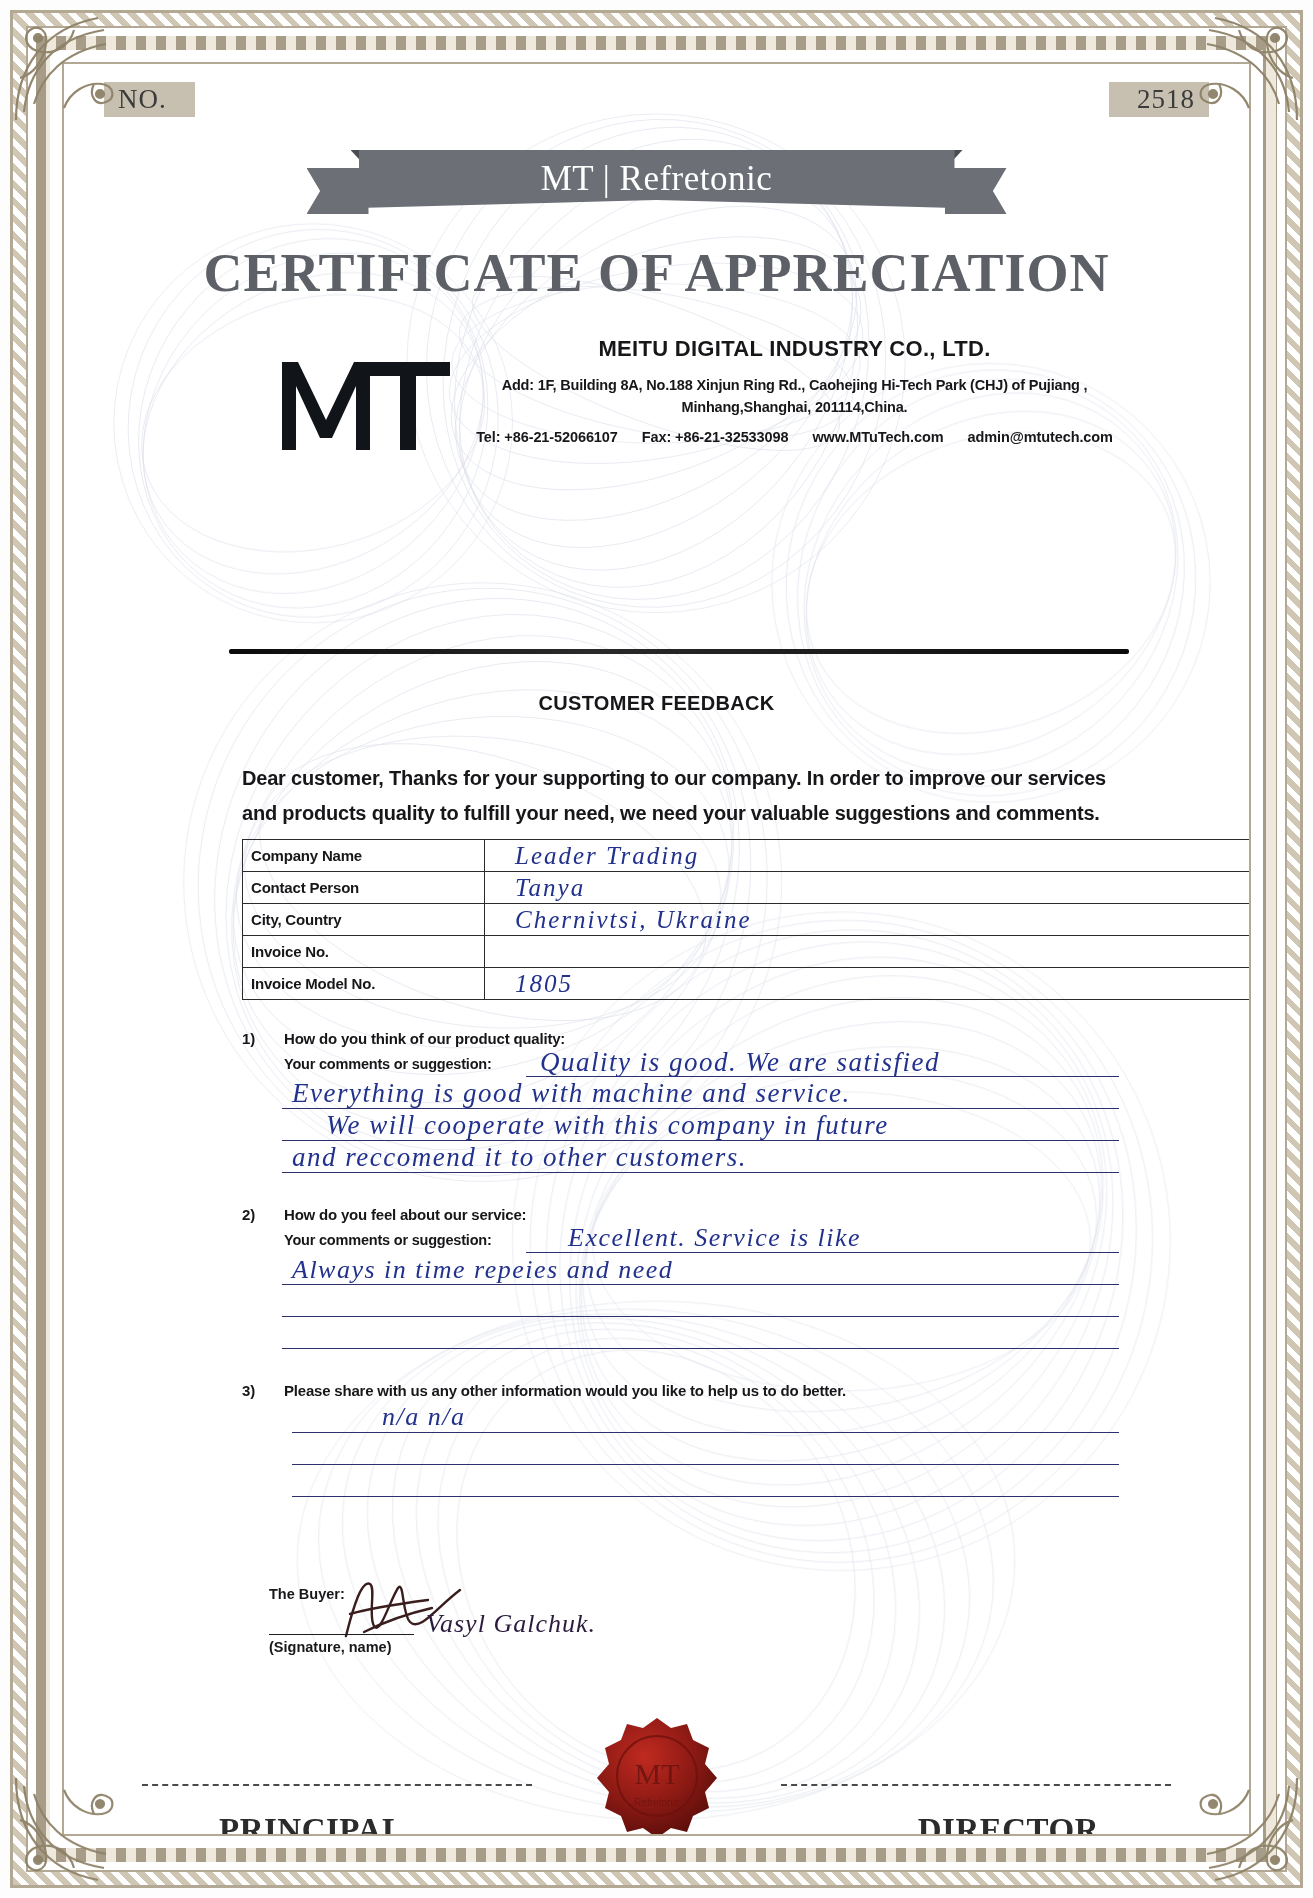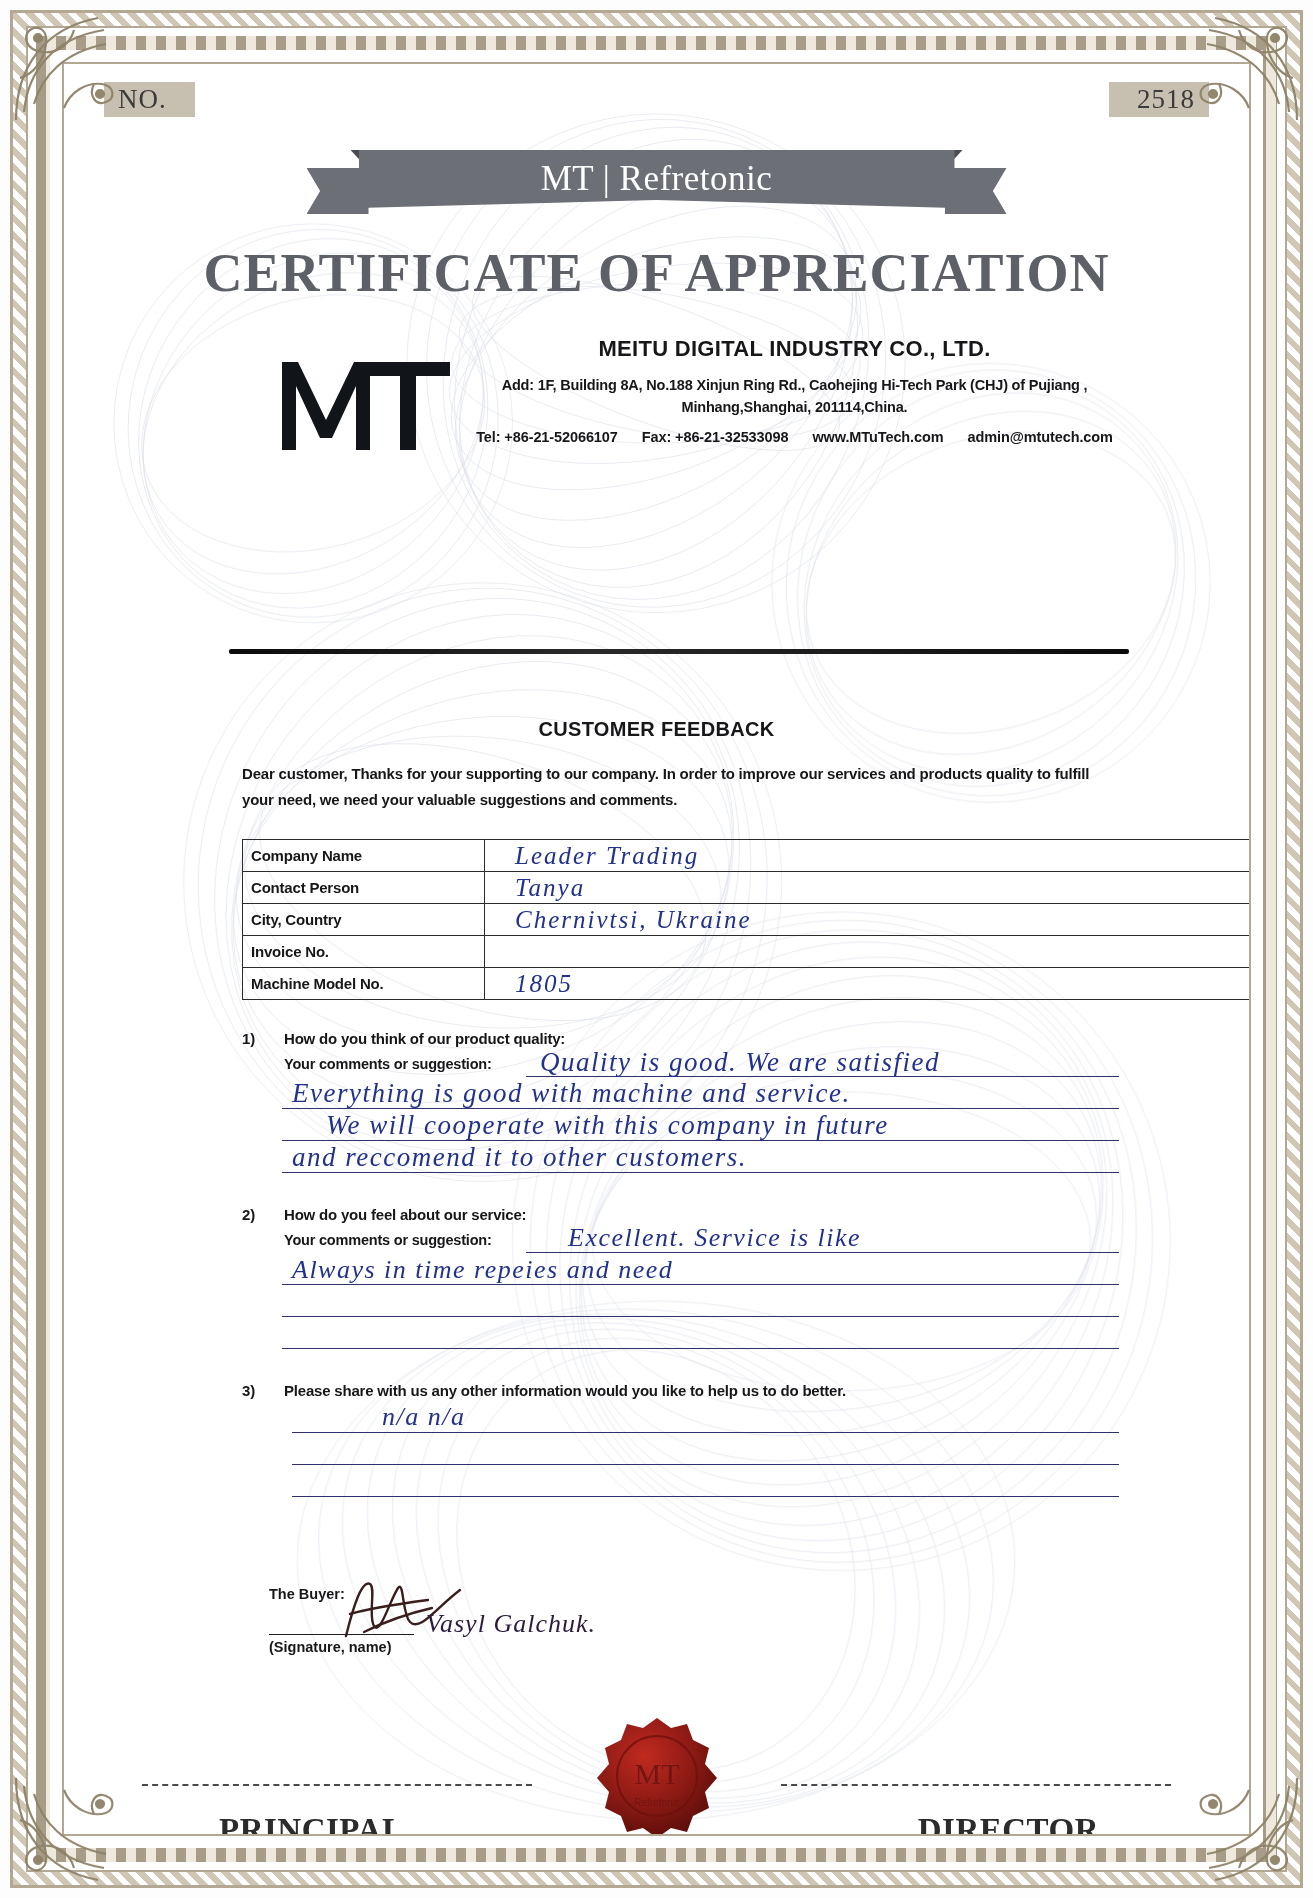--- a/index.html
+++ b/index.html
@@ -141,26 +141,26 @@
   }
   .co-contact span{margin:0 10px;}
   .rule{
     position:absolute;left:165px;right:120px;top:585px;height:5px;
     background:linear-gradient(90deg,#0b0b0b,#2a2a2a 40%,#0b0b0b);
     border-radius:2px;
   }
   .feedback-title{
     position:absolute;left:0;right:0;top:628px;text-align:center;
     font-family:"Liberation Sans",sans-serif;font-weight:bold;
-    font-size:20px;color:#17171a;letter-spacing:.3px;margin-top:26px;
+    font-size:20px;color:#17171a;letter-spacing:.3px;
   }
   .intro{
     position:absolute;left:178px;right:130px;top:697px;
     font-family:"Liberation Sans",sans-serif;font-weight:bold;
-    font-size:15px;color:#17171a;line-height:1.75;letter-spacing:-.2px;
+    font-size:20px;color:#17171a;line-height:1.75;letter-spacing:-.2px;
   }
   
   table.info{
     position:absolute;left:178px;top:775px;width:1110px;
     border-collapse:collapse;
   }
   table.info td{
     border:1px solid #2b2b2b;
     height:31px;
     font-family:"Liberation Sans",sans-serif;
@@ -392,21 +392,21 @@
         </tr>
         <tr>
           <td class="lab">City, Country</td>
           <td class="val">Chernivtsi, Ukraine</td>
         </tr>
         <tr>
           <td class="lab">Invoice No.</td>
           <td class="val"></td>
         </tr>
         <tr>
-          <td class="lab">Machine Model No.</td>
+          <td class="lab">Invoice Model No.</td>
           <td class="val">1805</td>
         </tr>
       </tbody>
         </table>
 
       <div class="q" style="top:966px;height:150px;">
         <div class="num">1)</div>
         <div class="qtext">How do you think of our product quality:</div>
         <div class="sub">Your comments or suggestion:</div>
       </div>

